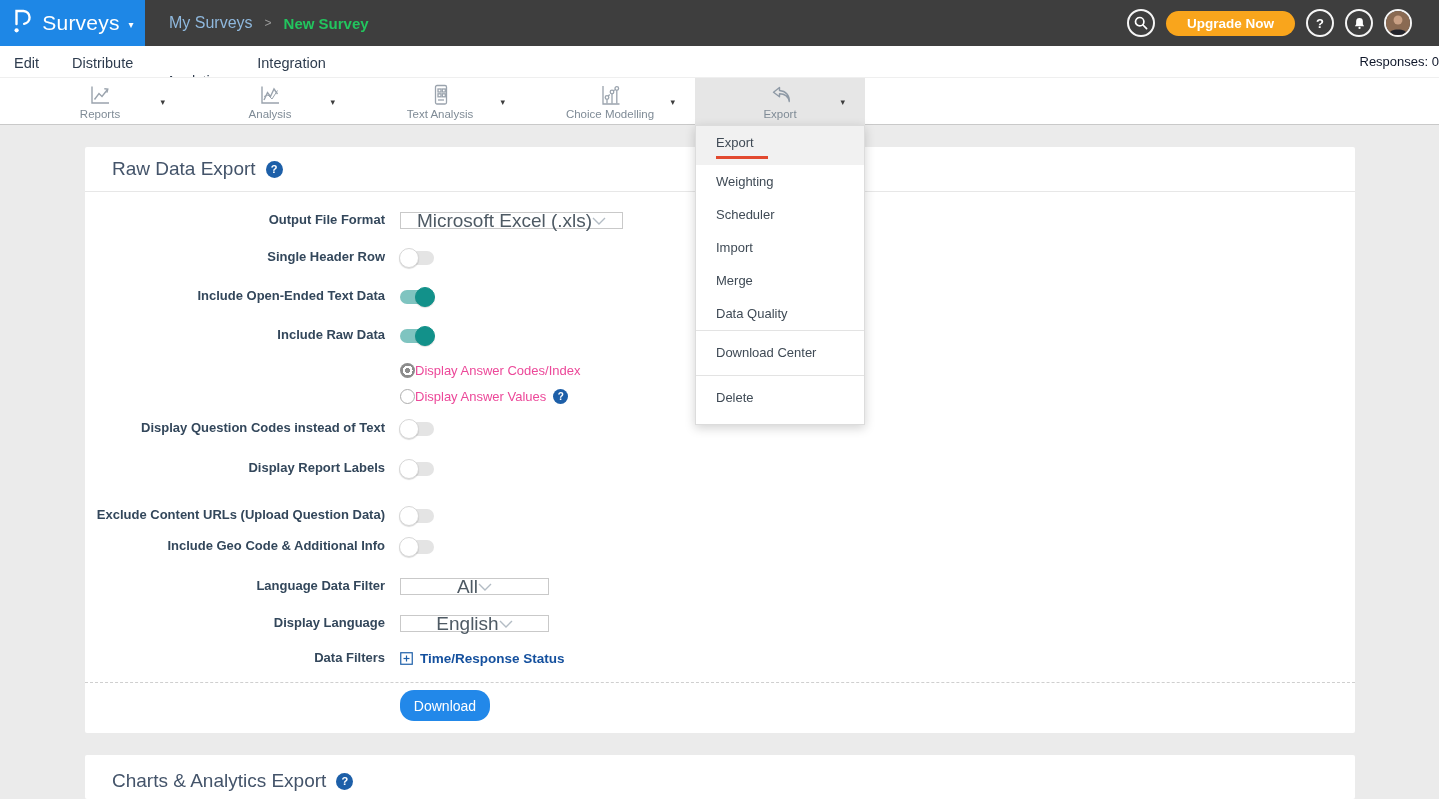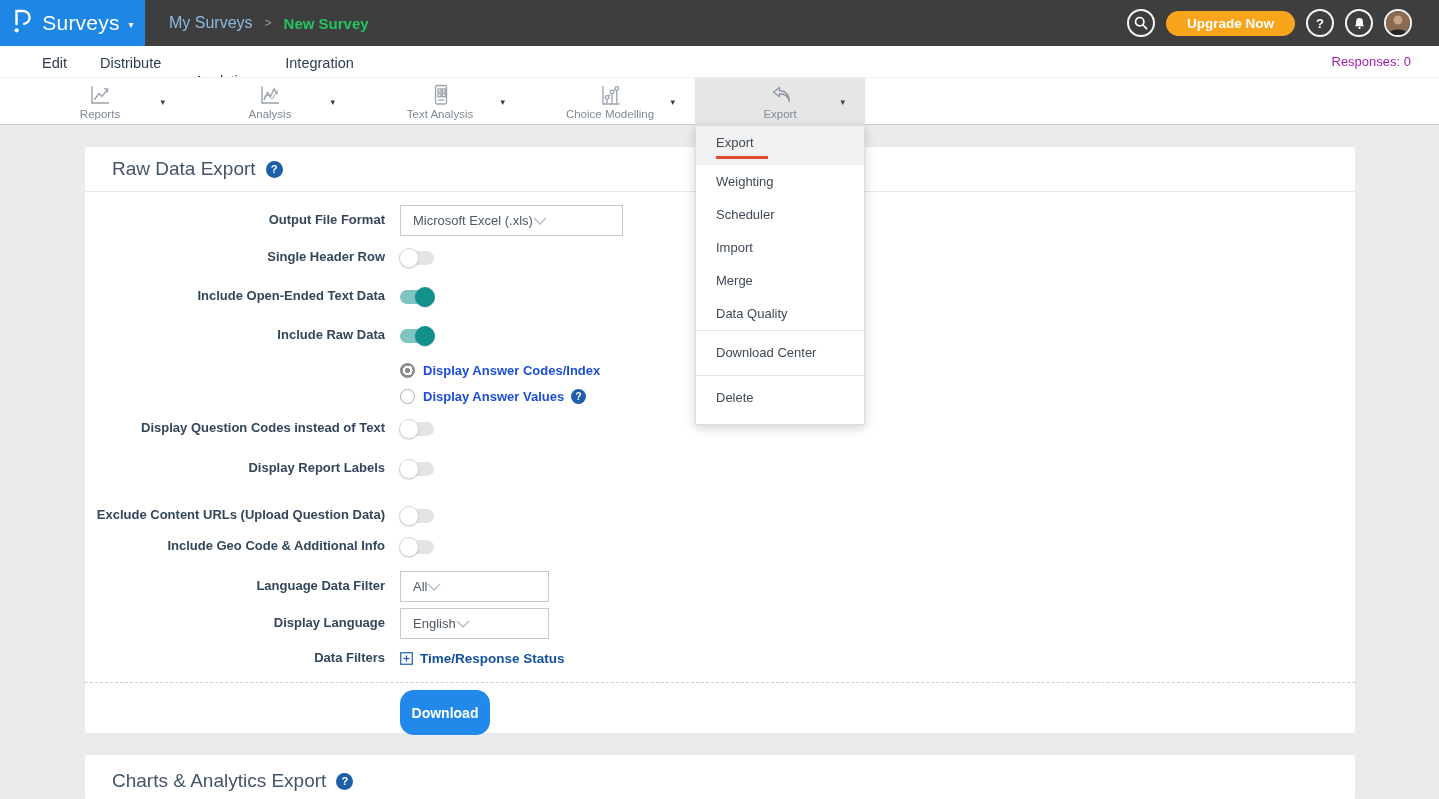--- a/index.html
+++ b/index.html
@@ -18,24 +18,24 @@
   .breadcrumb { margin-left:24px; display:flex; align-items:center; gap:12px; }
   .bc-parent { color:#8fb8dd; font-size:16px; cursor:pointer; }
   .bc-sep { color:#9a9a9a; font-size:12px; }
   .bc-current { color:#22c55e; font-size:15px; font-weight:700; }
   .topbar-right { margin-left:auto; display:flex; align-items:center; gap:11px; padding-right:27px; }
   .circle-btn { width:28px; height:28px; border:2px solid rgba(255,255,255,.95); border-radius:50%; display:flex; align-items:center; justify-content:center; color:#fff; font-size:13px; font-weight:700; cursor:pointer; background:transparent; overflow:hidden; }
   .circle-btn.avatar { border-width:2px; padding:0; }
   .upgrade-btn { height:25px; padding:0 21px; background:#f9a51c; border-radius:13px; color:#fff; font-weight:700; font-size:13.5px; display:flex; align-items:center; cursor:pointer; }
 
   
-  .navbar { position:absolute; top:46px; left:0; width:1439px; height:31px; background:#fff; display:flex; align-items:center; padding:0 28px; }
+  .navbar { position:absolute; top:46px; left:0; width:1439px; height:31px; background:#fff; display:flex; align-items:center; padding:0 0; }
   .nav-item { margin-left:12px; margin-right:17px; font-size:14.5px; color:#2e3c4e; font-weight:500; padding:5px 2px 3px; cursor:pointer; }
   .nav-item.active { border-bottom:2px solid #2e86de; padding-bottom:1px;margin-top:36px; }
-  .responses { margin-left:auto; color:#a21caf; font-size:13px; }
+  .responses { margin-left:auto; color:#0f172a; font-size:13px; }
 
   
   .toolbar { position:absolute; top:77px; left:0; width:1439px; height:48px; background:#fff; border-top:1px solid #efefef; border-bottom:1px solid #c9c9c9; display:flex; padding-left:15px; }
   .tool-cell { width:170px; height:47px; position:relative; display:flex; flex-direction:column; align-items:center; justify-content:center; cursor:pointer; }
   .tool-cell.active { background:#e6e6e6; }
   .tool-label { font-size:11.5px; color:#7f8b96; margin-top:1px; }
   .tool-caret { position:absolute; right:20px; top:50%; transform:translateY(-50%); font-size:9px; color:#3c3c3c; }
   .tool-icon svg { display:block; }
 
   
@@ -68,37 +68,37 @@
   .r-radio1   { top:215px; height:16px; left:315px; }
   .r-radio2   { top:241px; height:16px; left:315px; }
   .r-qcodes   { top:271px; height:20px; }
   .r-rlabels  { top:311px; height:20px; }
   .r-exclude  { top:358px; height:20px; }
   .r-geo      { top:389px; height:20px; }
   .r-langfil  { top:425px; height:29px; }
   .r-displang { top:462px; height:29px; }
   .r-datafil  { top:502px; height:18px; }
   .dashed-divider { position:absolute; top:535px; left:0; width:1270px; border-top:1px dashed #cfcfcf; }
-  .download-btn { position:absolute; top:543px; left:315px; width:90px; height:45px; background:#2288e9; border-radius:14px; color:#fff; font-size:14px; font-weight:700; display:flex; align-items:center; justify-content:center; cursor:pointer; }
-
-  
-  .select { height:31px; border:1px solid #c9c9c9; background:#fff; display:flex; align-items:center; justify-content:flex-start; padding:0 12px; font-size:13px; color:#4e5a64; cursor:pointer; }
+  .download-btn { position:absolute; top:543px; left:315px; width:90px; height:31px; background:#2288e9; border-radius:14px; color:#fff; font-size:14px; font-weight:400; display:flex; align-items:center; justify-content:center; cursor:pointer; }
+
+  
+  .select { height:17px; border:1px solid #c9c9c9; background:#fff; display:flex; align-items:center; justify-content:center; padding:0 12px; font-size:19px; color:#4e5a64; cursor:pointer; }
   .select.wide { width:223px; }
   .select.narrow { width:149px; }
 
   
   .toggle { position:relative; width:34px; height:14px; border-radius:7px; background:#e4e4e4; cursor:pointer; margin-top:2px; }
   .toggle .knob { position:absolute; top:-3px; left:-1px; width:20px; height:20px; border-radius:50%; background:#fff; border:1px solid #d7d7d7; box-shadow:0 1px 1px rgba(0,0,0,.15); }
   .toggle.on { background:#7fc4c0; }
   .toggle.on .knob { left:auto; right:-1px; background:#12918a; border-color:#12918a; }
 
   
   .radio { width:15px; height:15px; border-radius:50%; border:1px solid #adadad; background:#fff; cursor:pointer; flex:0 0 auto; }
   .radio.on { border:none; background:radial-gradient(circle, #8c8c8c 0 2.5px, #ffffff 2.5px 5px, #8c8c8c 5px); }
-  .radio-label { font-size:13px; font-weight:700; color:#1d4ed8; margin-left:8px; }
+  .radio-label { font-size:13px; font-weight:400; color:#ec4899; }
 
   
   .df-link { display:flex; align-items:center; gap:7px; color:#14509e; font-size:13.5px; font-weight:700; cursor:pointer; }
 </style>
 </head>
 <body>
 
 <div class="topbar">
   <div class="brand">
     <span>

